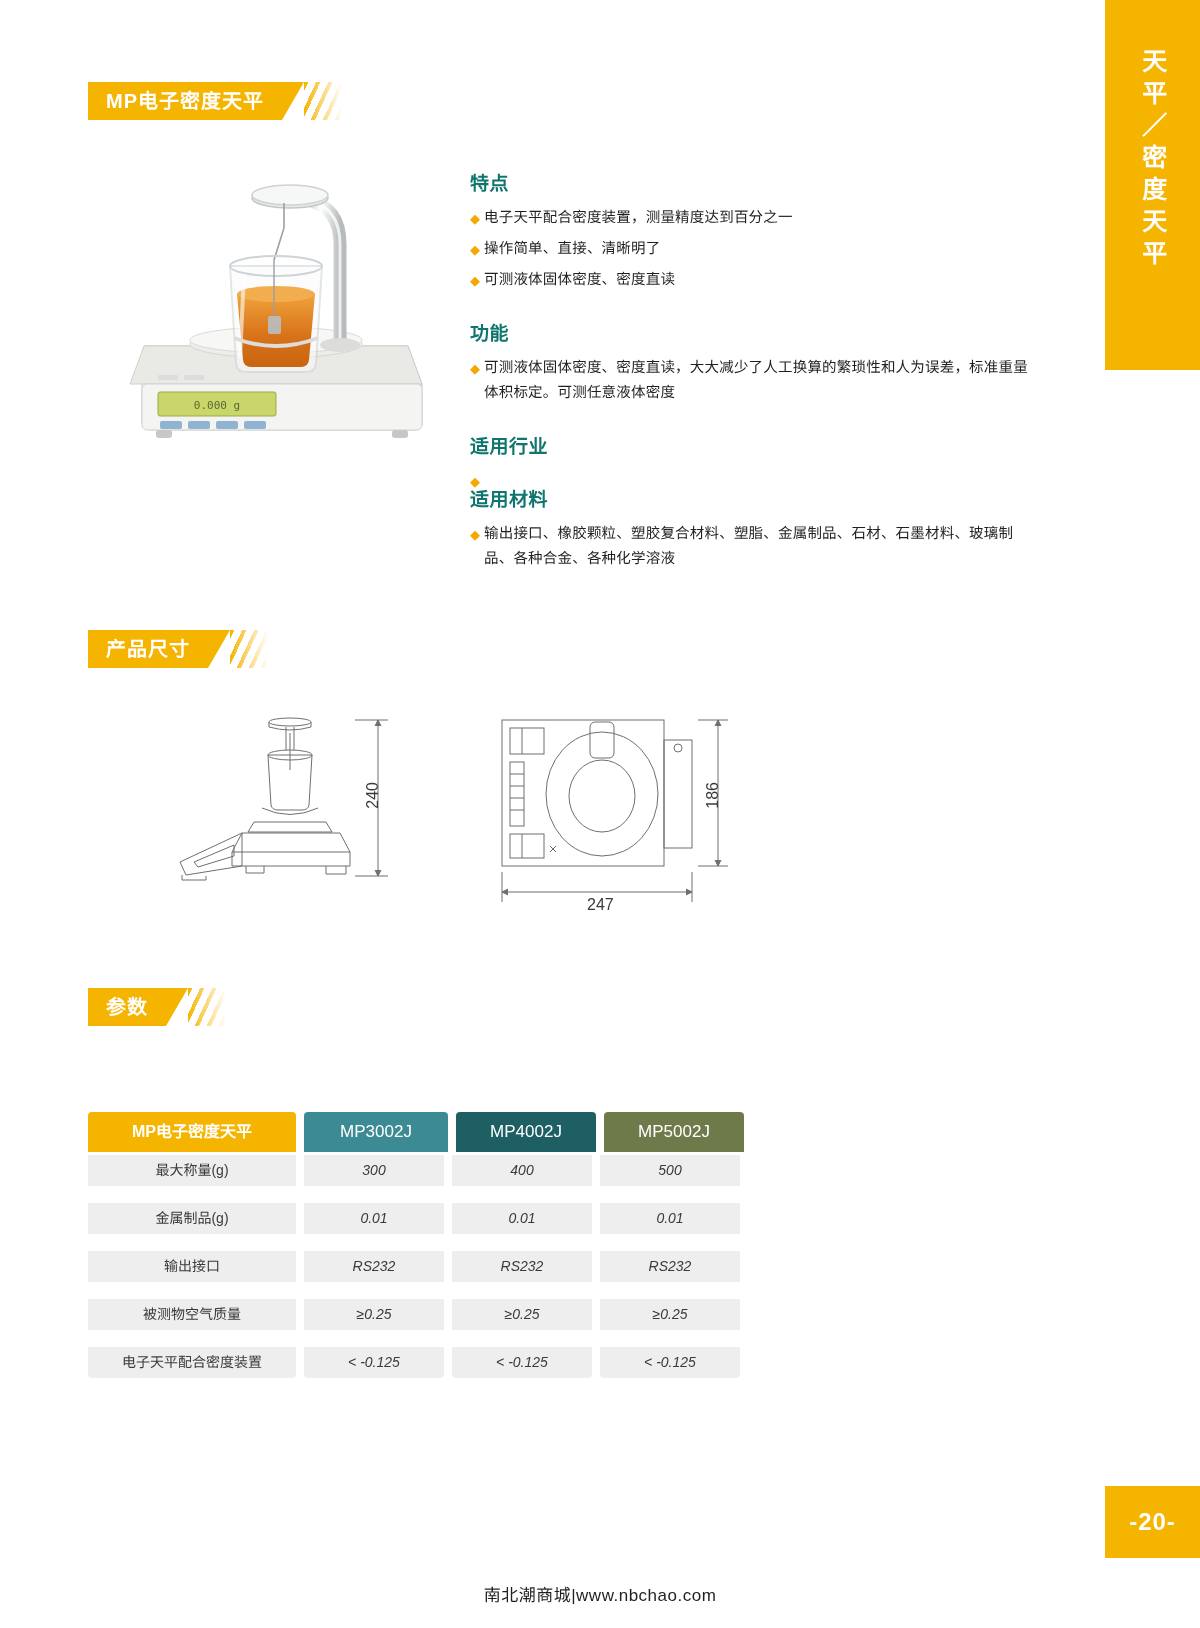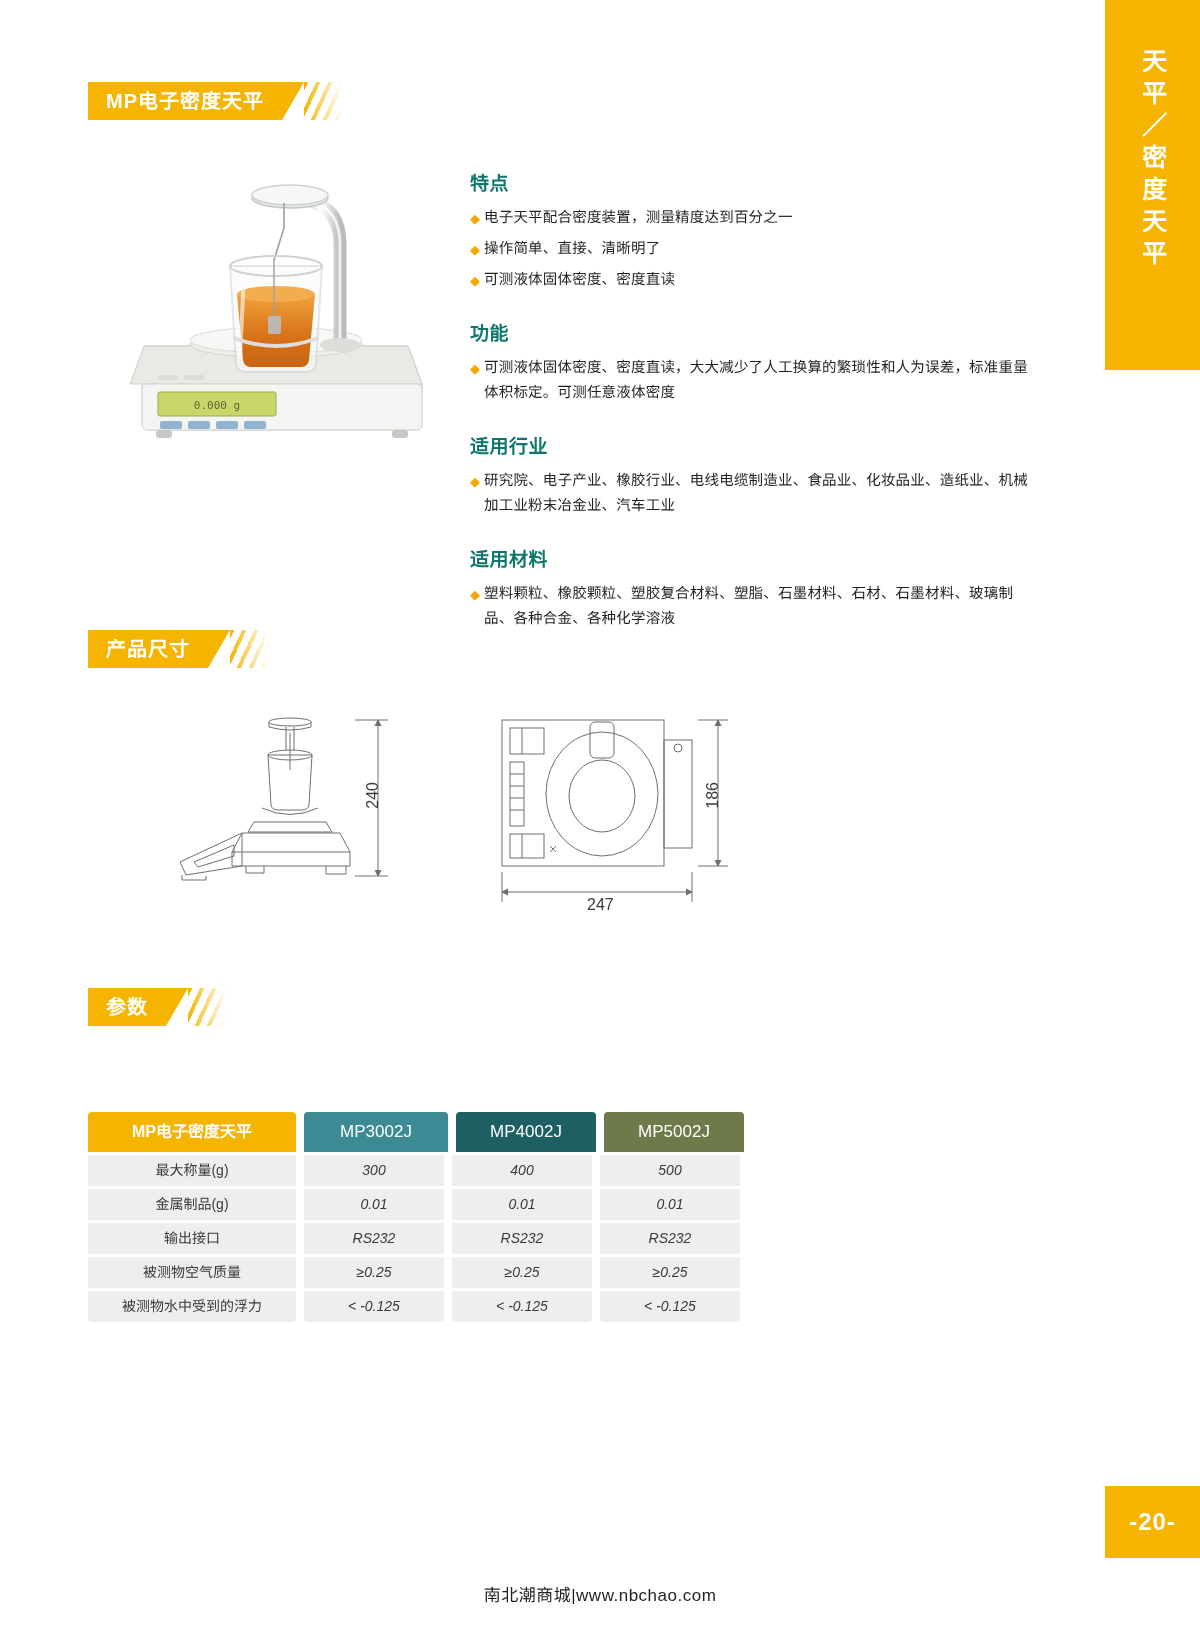--- a/index.html
+++ b/index.html
@@ -156,21 +156,21 @@
   .param-table {
     position: absolute;
     top: 1112px;
     left: 88px;
     width: 660px;
     font-size: 14px;
   }
   .param-row {
     display: flex;
     gap: 8px;
-    margin-bottom: 3px;
+    margin-bottom: 17px;
   }
   .param-row .cell {
     height: 31px;
     line-height: 31px;
     text-align: center;
     background: #eeeeee;
     color: #3a3a3a;
     font-size: 14px;
   }
   .param-row .cell.name { width: 208px; }
@@ -311,24 +311,24 @@
 
   <div class="feat-head">特点</div>
   <p class="feat-item"><span class="bullet">◆</span><span>电子天平配合密度装置，测量精度达到百分之一</span></p>
   <p class="feat-item"><span class="bullet">◆</span><span>操作简单、直接、清晰明了</span></p>
   <p class="feat-item"><span class="bullet">◆</span><span>可测液体固体密度、密度直读</span></p>
 
   <div class="feat-head sub">功能</div>
   <p class="feat-item"><span class="bullet">◆</span><span>可测液体固体密度、密度直读，大大减少了人工换算的繁琐性和人为误差，标准重量体积标定。可测任意液体密度</span></p>
 
   <div class="feat-head sub">适用行业</div>
-  <p class="feat-item"><span class="bullet">◆</span><span>研究院、电子产业、橡胶行业、电线电缆制造业、食品业、化妆品业、造纸业、机械加工业粉末冶金业、汽车工业</span></p>
+  <p class="feat-item"><span class="bullet">◆</span></p>
 
   <div class="feat-head sub">适用材料</div>
-  <p class="feat-item"><span class="bullet">◆</span><span>塑料颗粒、橡胶颗粒、塑胶复合材料、塑脂、石墨材料、石材、石墨材料、玻璃制品、各种合金、各种化学溶液</span></p>
+  <p class="feat-item"><span class="bullet">◆</span><span>输出接口、橡胶颗粒、塑胶复合材料、塑脂、金属制品、石材、石墨材料、玻璃制品、各种合金、各种化学溶液</span></p>
 </div>
 
 <div class="banner" id="banner-dim">
   <div class="label">产品尺寸</div>
   <div class="slant"></div>
   <div class="stripes"></div>
 </div>
 
 <div class="dim-area">
   <svg width="700" height="220" viewBox="0 0 700 220" xmlns="http://www.w3.org/2000/svg">
@@ -434,21 +434,21 @@
   </div>
 
   <div class="param-row">
     <div class="cell name">被测物空气质量</div>
     <div class="cell val">≥0.25</div>
     <div class="cell val">≥0.25</div>
     <div class="cell val">≥0.25</div>
   </div>
 
   <div class="param-row">
-    <div class="cell name">被测物水中受到的浮力</div>
+    <div class="cell name">电子天平配合密度装置</div>
     <div class="cell val">&lt; -0.125</div>
     <div class="cell val">&lt; -0.125</div>
     <div class="cell val">&lt; -0.125</div>
   </div>
 </div>
 
 <div class="page-badge">-20-</div>
 
 <div class="footer">南北潮商城|www.nbchao.com</div>
 

